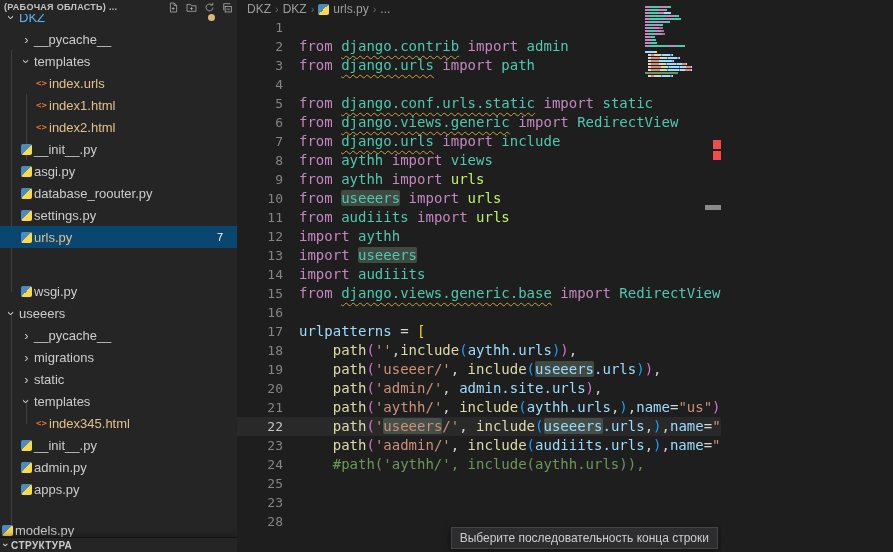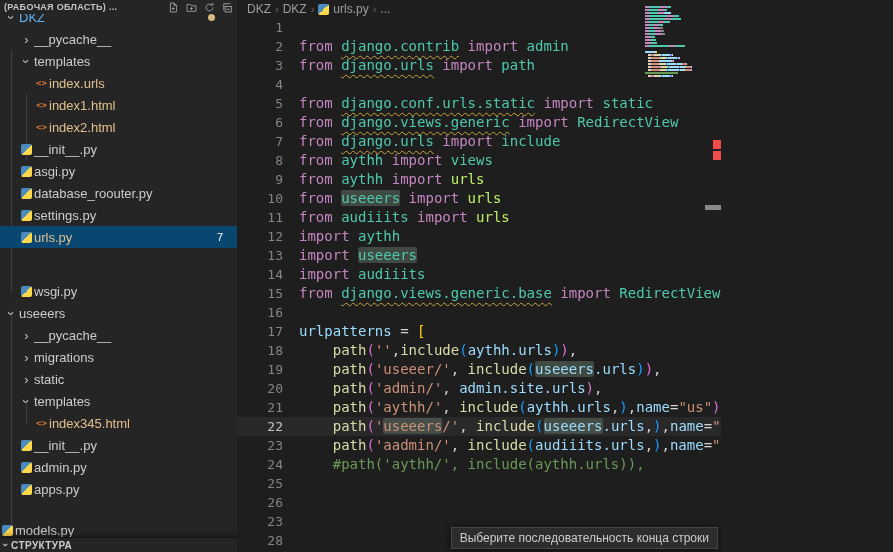--- a/index.html
+++ b/index.html
@@ -342,24 +342,20 @@
           <span class="ltext"><span class="p">    </span><span class="f">path</span><span class="b2">(</span><span class="s">'aadmin/'</span><span class="p">, </span><span class="f">include</span><span class="b3">(</span><span class="v">audiiits.urls</span><span class="p">,</span><span class="b3">)</span><span class="p">,</span><span class="v">name</span><span class="p">=</span><span class="s">"use1"</span><span class="b2">)</span><span class="p">,</span></span>
         </div>
         <div class="cline">
           <span class="lno">24</span>
           <span class="ltext"><span class="c">    #path('aythh/', include(aythh.urls)),</span></span>
         </div>
         <div class="cline">
           <span class="lno">25</span>
         </div>
         <div class="cline">
-          <span class="lno">26</span>
-          <span class="ltext"></span>
-        </div>
-        <div class="cline">
           <span class="lno">23</span>
           <span class="ltext"></span>
         </div>
         <div class="cline">
           <span class="lno">28</span>
           <span class="ltext"></span>
         </div>
       </div>
     <div class="minimap" id="minimap">
         <div class="mrow"></div>

